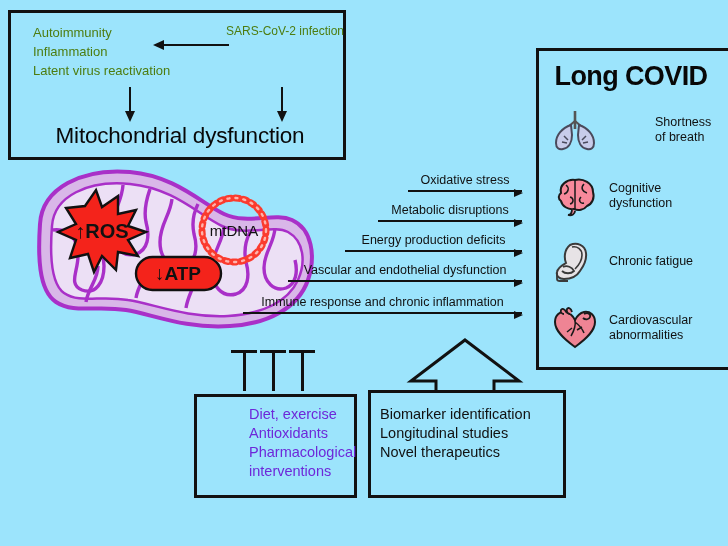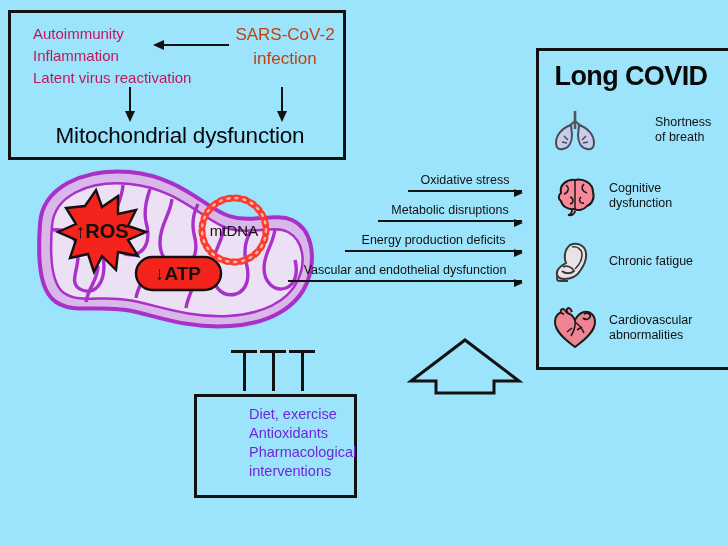--- a/index.html
+++ b/index.html
@@ -17,27 +17,27 @@
     position:absolute;
     border:3px solid #111;
     background:#9ce4fc;
     box-sizing:border-box;
   }
 
   
   #causes-panel{left:8px;top:10px;width:338px;height:150px;}
   .cause-list{
     position:absolute;left:22px;top:10px;
-    font-size:15px;line-height:1.48;color:#be185d;
+    font-size:13px;line-height:1.48;color:#4d7c0f;
     white-space:nowrap;
   }
   .cause-list div{padding:0;}
   #infection-label{
     position:absolute;left:214px;top:10px;
-    font-size:17px;line-height:1.4;color:#c2410c;
+    font-size:12px;line-height:1.4;color:#4d7c0f;
     text-align:center;width:120px;
   }
   #mito-dysfunction{
     position:absolute;left:16px;top:110px;width:306px;
     font-size:22.5px;font-weight:normal;color:#080808;
     letter-spacing:-0.2px;text-align:center;
   }
 
   
   #longcovid-panel{left:536px;top:48px;width:220px;height:322px;}
@@ -195,20 +195,25 @@
     <div class="cons-line"></div>
     <div class="cons-head"></div>
   </div>
 
   <div class="consequence" id="consequence-3" style="left:288px;top:258px;width:234px;">
     <div class="cons-label">Vascular and endothelial dysfunction</div>
     <div class="cons-line"></div>
     <div class="cons-head"></div>
   </div>
 
+  <div class="consequence" id="consequence-4" style="left:243px;top:290px;width:279px;">
+    <div class="cons-label">Immune response and chronic inflammation</div>
+    <div class="cons-line"></div>
+    <div class="cons-head"></div>
+  </div>
 
   <div class="box" id="longcovid-panel">
     <div id="longcovid-title">Long COVID</div>
 
     <div class="symptom" id="symptom-0">
       <div class="sym-icon">
         <svg width="50" height="50" viewBox="0 0 50 50">
           <path d="M25,6 L25,24" stroke="#555" stroke-width="2.6" fill="none"></path>
           <path d="M25,16 L18,22 M25,16 L32,22" stroke="#555" stroke-width="2.2" fill="none"></path>
           <path d="M21,20 C12,23 6,30 6,38 C6,43 9,45 13,44 C19,43 22,37 22,30 Z" fill="#c8ccea" stroke="#4a4a5c" stroke-width="2"></path>
@@ -280,14 +285,21 @@
       <div>Antioxidants</div>
       <div>Pharmacological</div>
       <div>interventions</div>
     </div>
   </div>
 
   <svg style="position:absolute;left:406px;top:337px;" width="118" height="58">
     <polygon points="59,3 113,44 88,44 88,56 30,56 30,44 5,44" fill="#9ce4fc" stroke="#111" stroke-width="3" stroke-linejoin="miter"></polygon>
   </svg>
 
+  <div class="box" id="research-box">
+    <div id="research-text">
+      <div>Biomarker identification</div>
+      <div>Longitudinal studies</div>
+      <div>Novel therapeutics</div>
+    </div>
+  </div>
 
 </div>
 
 </body></html>

